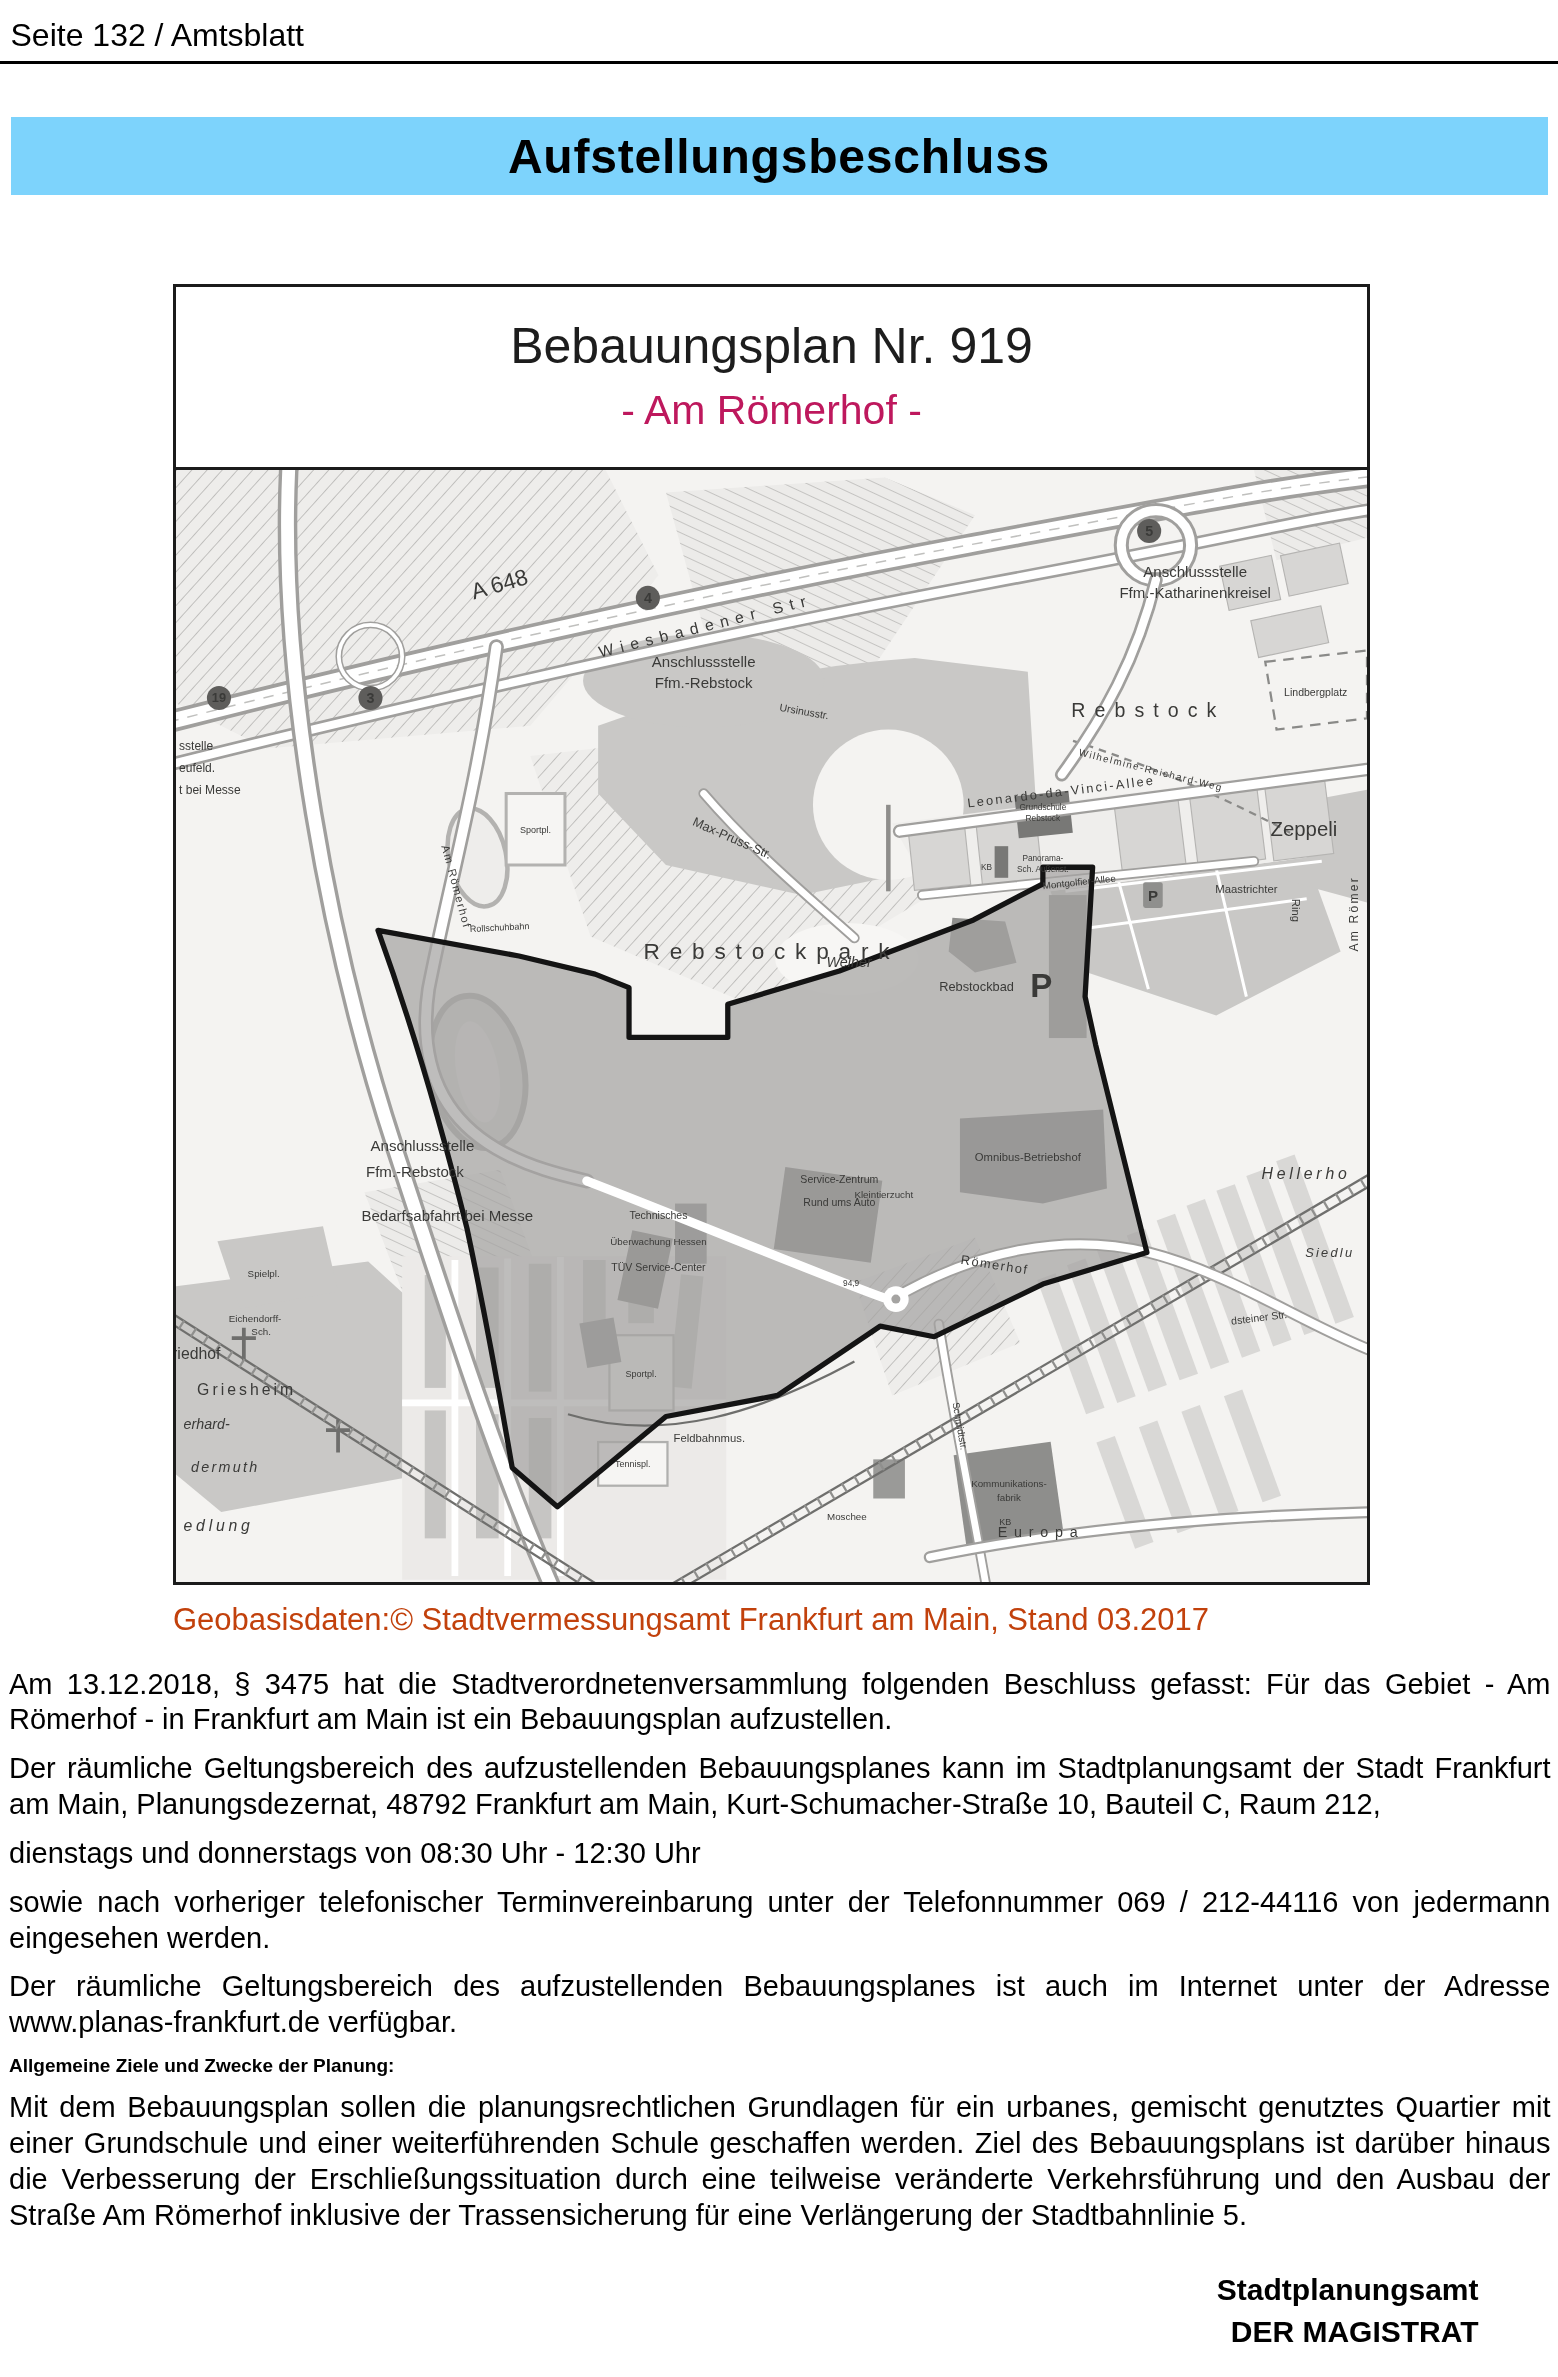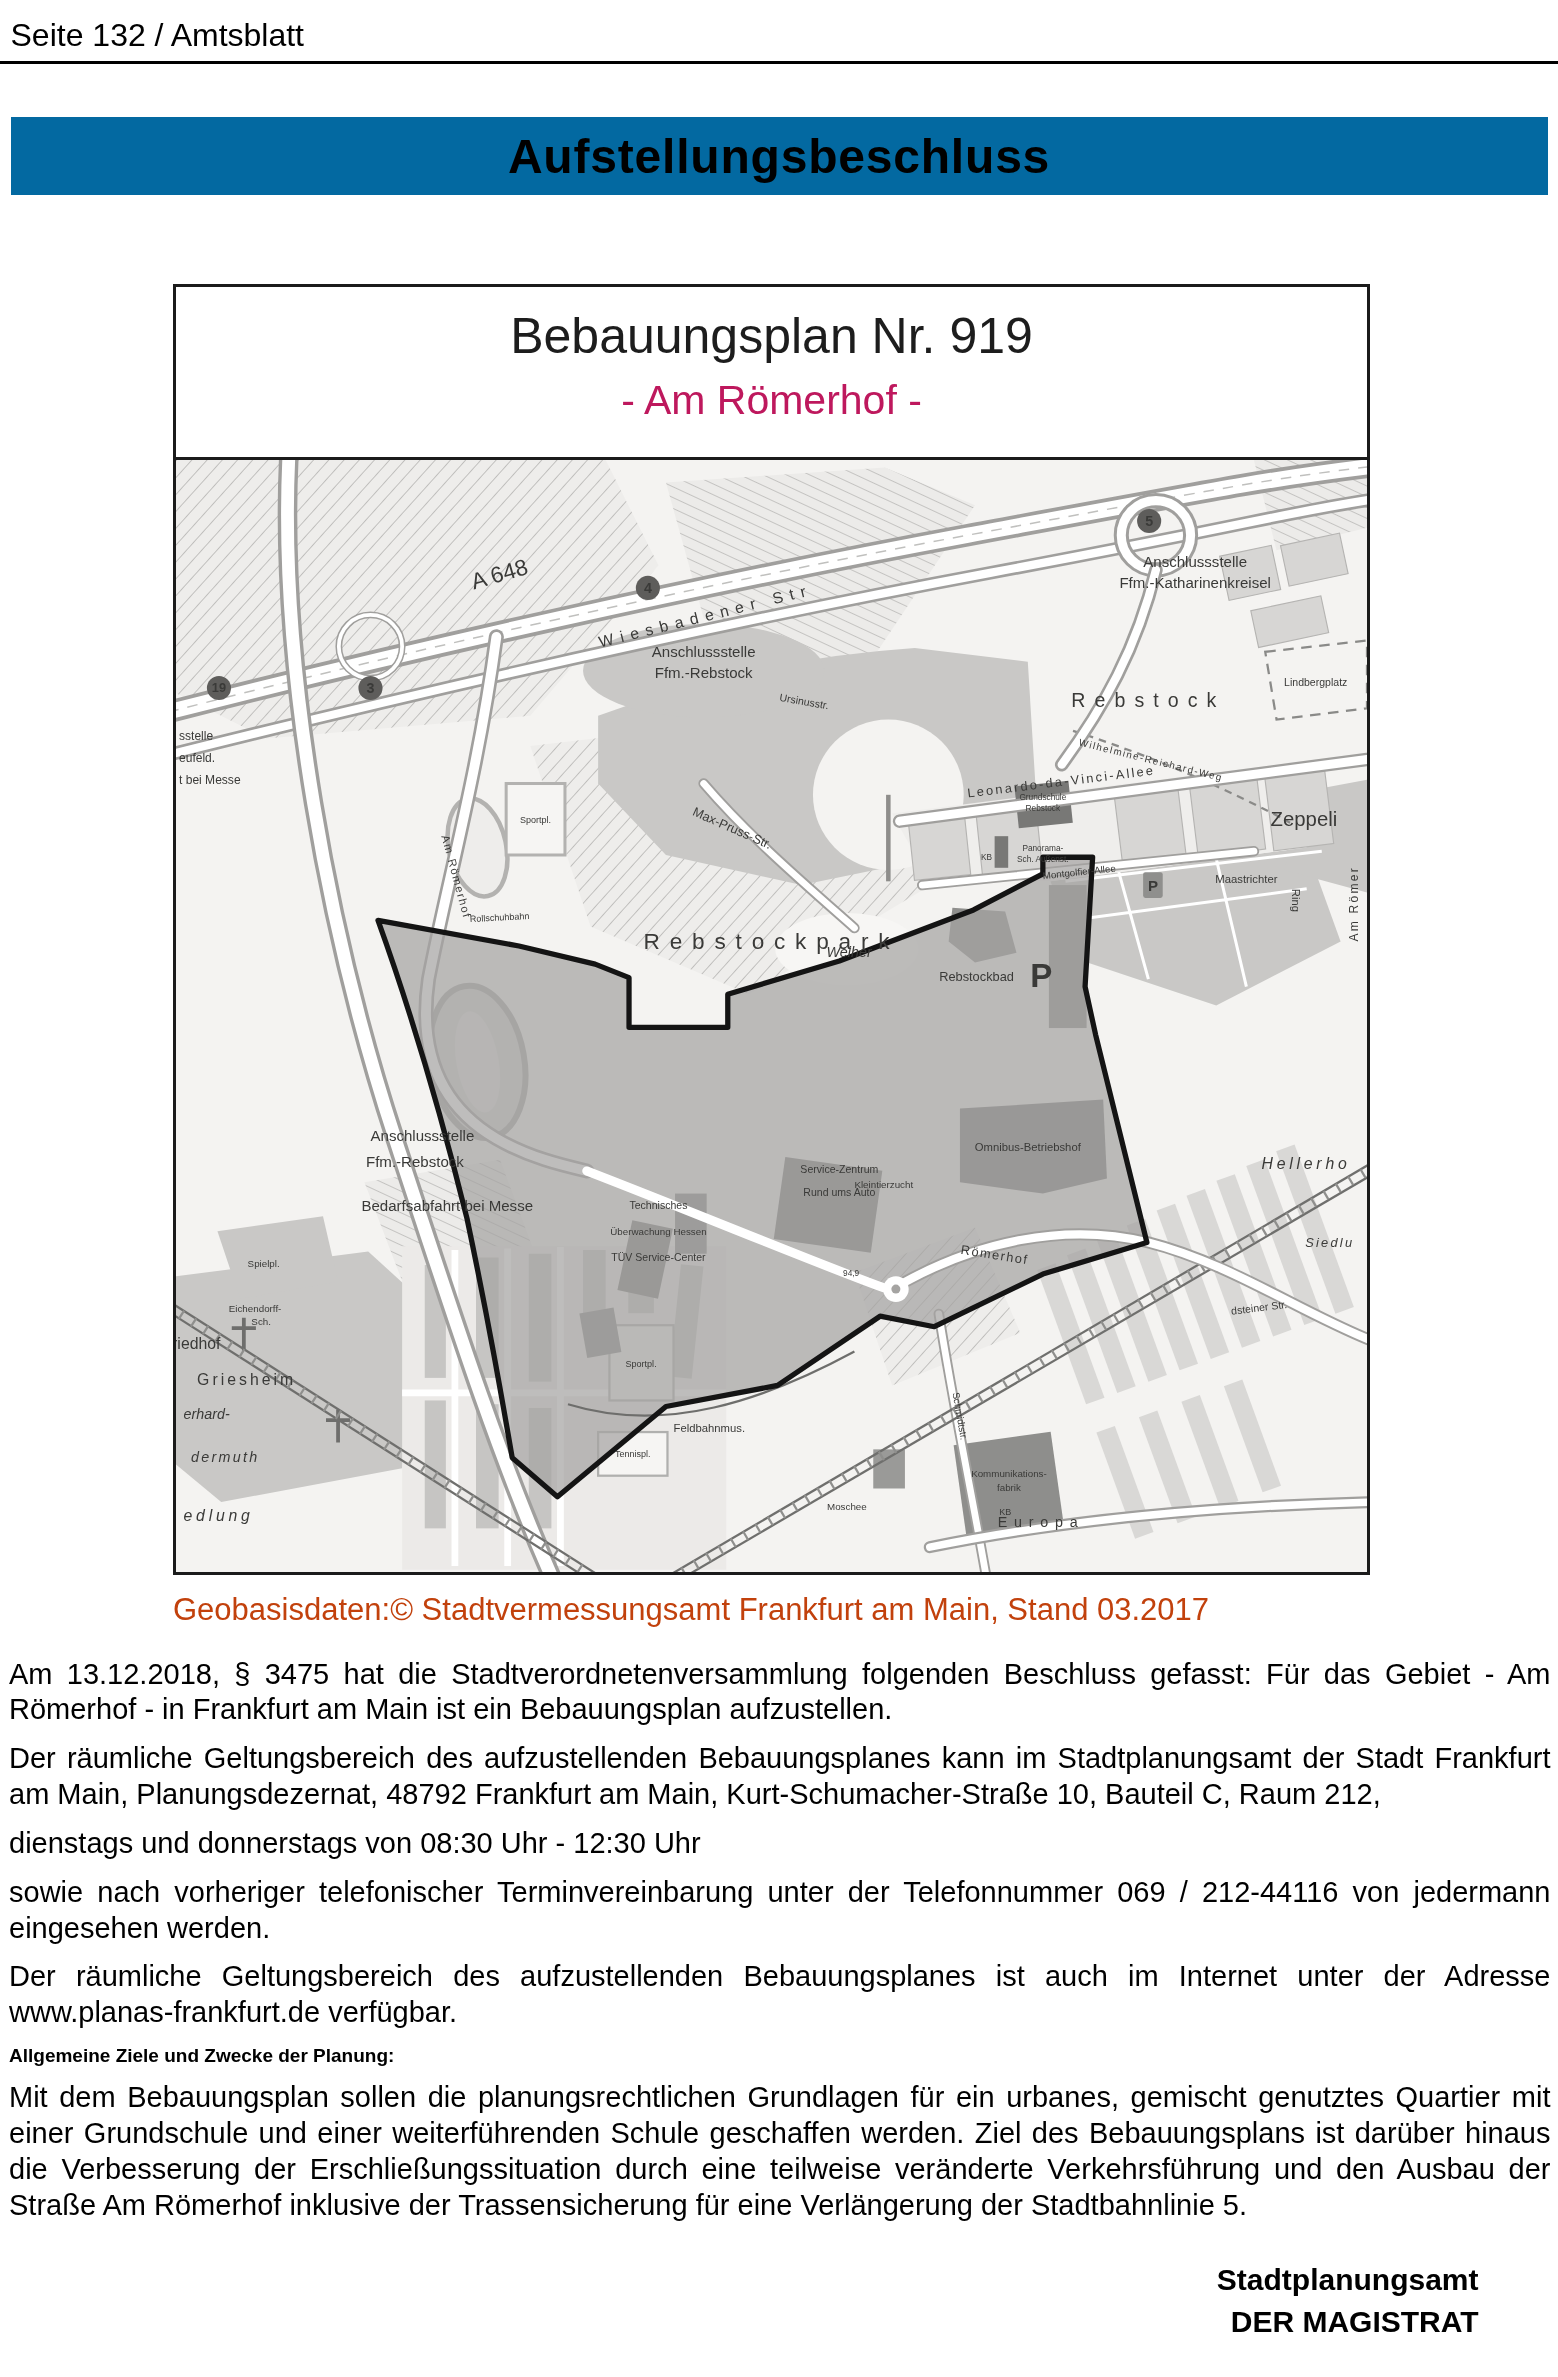--- a/index.html
+++ b/index.html
@@ -4,27 +4,27 @@
 <style>
   html,body{margin:0;padding:0;background:#ffffff;}
   .page{
     position:relative;width:1558px;height:2377px;margin:12px auto;background:#ffffff;
     font-family:"Liberation Sans","DejaVu Sans",sans-serif;color:#000;overflow:hidden;
   }
   
   .hdr{display:flex;justify-content:space-between;align-items:flex-start;
        padding:4.5px 10.5px 7.5px 10.5px;font-size:32px;border-bottom:3px solid #000;}
   
-  .banner{margin:53px 10.5px 0 10.5px;height:78px;background:#0369a1;
+  .banner{margin:53px 10.5px 0 10.5px;height:78px;background:#7dd3fc;
           display:flex;align-items:center;justify-content:center;}
   .banner .t{font-size:48px;font-weight:bold;letter-spacing:0.8px;}
   
   .map-figure{margin:89px 0 0 173px;width:1197px;}
   .map-box{border:3.8px solid #1b1b1b;background:#fff;}
-  .map-title{border-bottom:3.8px solid #1b1b1b;text-align:center;padding:20px 0 33px 0;}
+  .map-title{border-bottom:3.8px solid #1b1b1b;text-align:center;padding:30px 0 33px 0;}
   .map-title .t1{font-size:50px;color:#1d1d1d;}
   .map-title .t2{font-size:41px;color:#be185d;margin-top:12px;}
   .map-canvas{height:1112px;}
   .map-canvas svg{display:block;width:100%;height:100%;}
   .map-cap{margin-top:16.5px;font-size:31px;color:#c2410c;}
   
   .doc{margin:29px 7.5px 0 9px;font-size:29px;line-height:1.24;text-align:justify;}
   .doc p{margin:0 0 12.8px 0;}
   .doc p.nojust{text-align:left;}
   .doc h3{font-size:19px;font-weight:bold;margin:3px 0 12.8px 0;text-align:left;}

